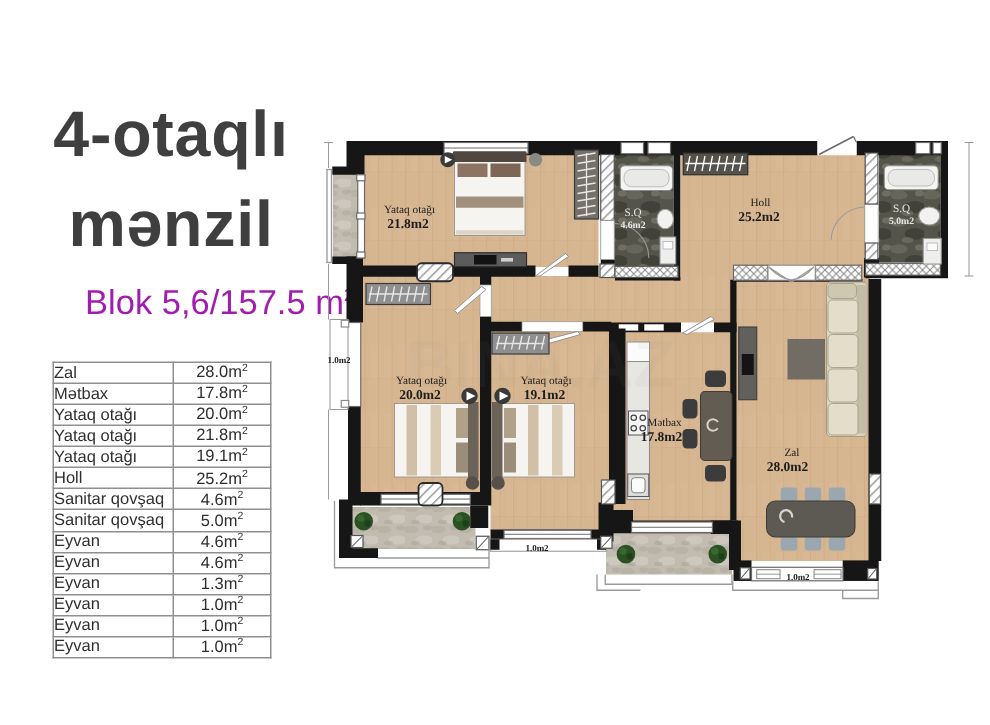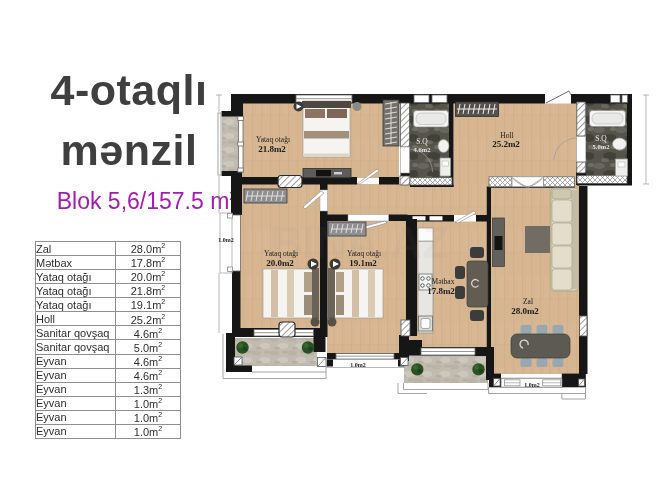--- a/index.html
+++ b/index.html
@@ -1,17 +1,17 @@
 <!DOCTYPE html>
 <html><head>
 <meta charset="utf-8">
 <style>
   html,body{margin:0;padding:0;background:#ffffff;width:660px;height:483px;overflow:hidden;}
   #page{position:relative;width:660px;height:483px;font-family:"Liberation Sans",sans-serif;}
-  #title{position:absolute;left:0;top:60px;width:228px;text-align:center;color:#3f3f3f;font-weight:bold;font-size:43px;line-height:60px;letter-spacing:0.5px;padding-left:15px;}
+  #title{position:absolute;left:0;top:60px;width:228px;text-align:center;color:#3f3f3f;font-weight:bold;font-size:43px;line-height:60px;letter-spacing:0.5px;}
   #blok{position:absolute;left:0;top:188px;width:236px;text-align:right;color:#a21caf;font-size:23px;}
   #blok sup{font-size:12px;}
   table.areas{position:absolute;left:35px;top:241px;width:146px;height:198px;border-collapse:collapse;table-layout:fixed;}
   table.areas td{border:1px solid #8f8f8f;font-size:11px;color:#2e2e2e;padding:0;height:13px;}
   td.n{padding-left:6px;width:79px;}
   td.v{text-align:center;}
   td.v sup{font-size:7px;}
 </style>
 </head>
 <body>

